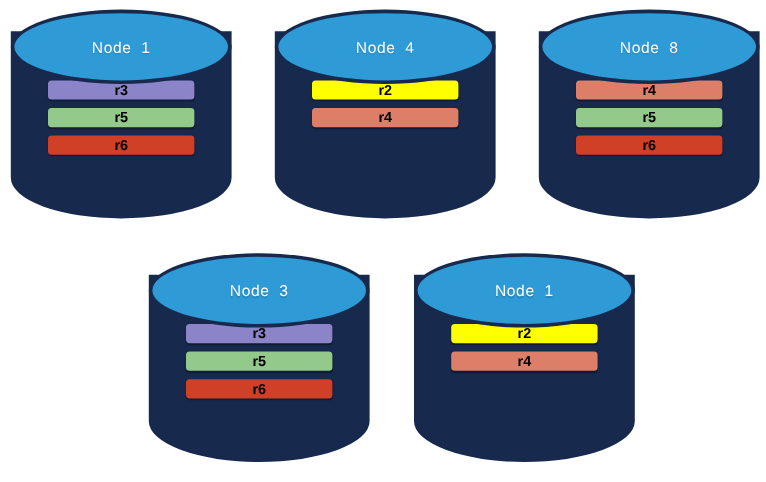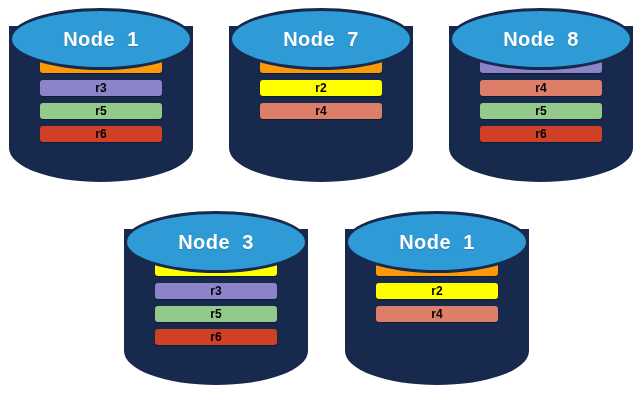--- a/index.html
+++ b/index.html
@@ -49,32 +49,32 @@
     background: #2e9bd6;
     border: 3px solid #17294d;
     border-radius: 50%;
     display: flex;
     align-items: center;
     justify-content: center;
   }
 
   .node-title {
     color: #ffffff;
-    font-size: 20px;
-    font-weight: bold;
+    font-size: 13px;
+    font-weight: normal;
     letter-spacing: 0.5px;
     white-space: pre;
     text-shadow: 0 1px 1px rgba(0,0,0,0.18);
   }
 
   
   .bars {
     position: absolute;
     left: 31px;
-    top: 49px;
+    top: 36px;
     width: 122px;
   }
 
   .bar {
     position: relative;
     height: 16px;
     margin-bottom: 7px;
     border-radius: 3px;
     display: flex;
     align-items: center;
@@ -127,21 +127,21 @@
           <span class="bar-label">r1</span>
         </div>
         <div class="bar" style="background: rgb(255, 255, 0);">
           <span class="bar-label">r2</span>
         </div>
         <div class="bar" style="background: rgb(221, 127, 104);">
           <span class="bar-label">r4</span>
         </div>
       </div>
       <div class="cyl-top">
-        <span class="node-title">Node  7</span>
+        <span class="node-title">Node  4</span>
       </div>
     </div>
     <div class="node" id="node-3">
       <div class="cyl-body"></div>
       <div class="bars">
         <div class="bar" style="background: rgb(139, 132, 200);">
           <span class="bar-label">r3</span>
         </div>
         <div class="bar" style="background: rgb(221, 127, 104);">
           <span class="bar-label">r4</span>

